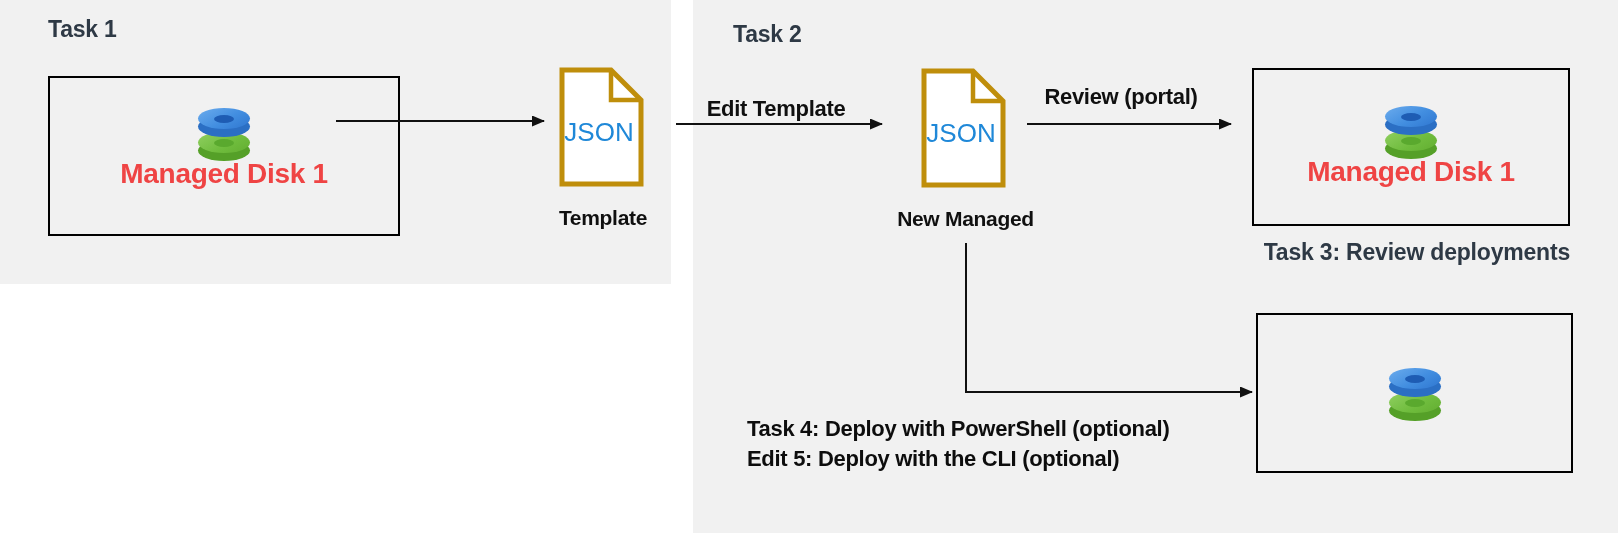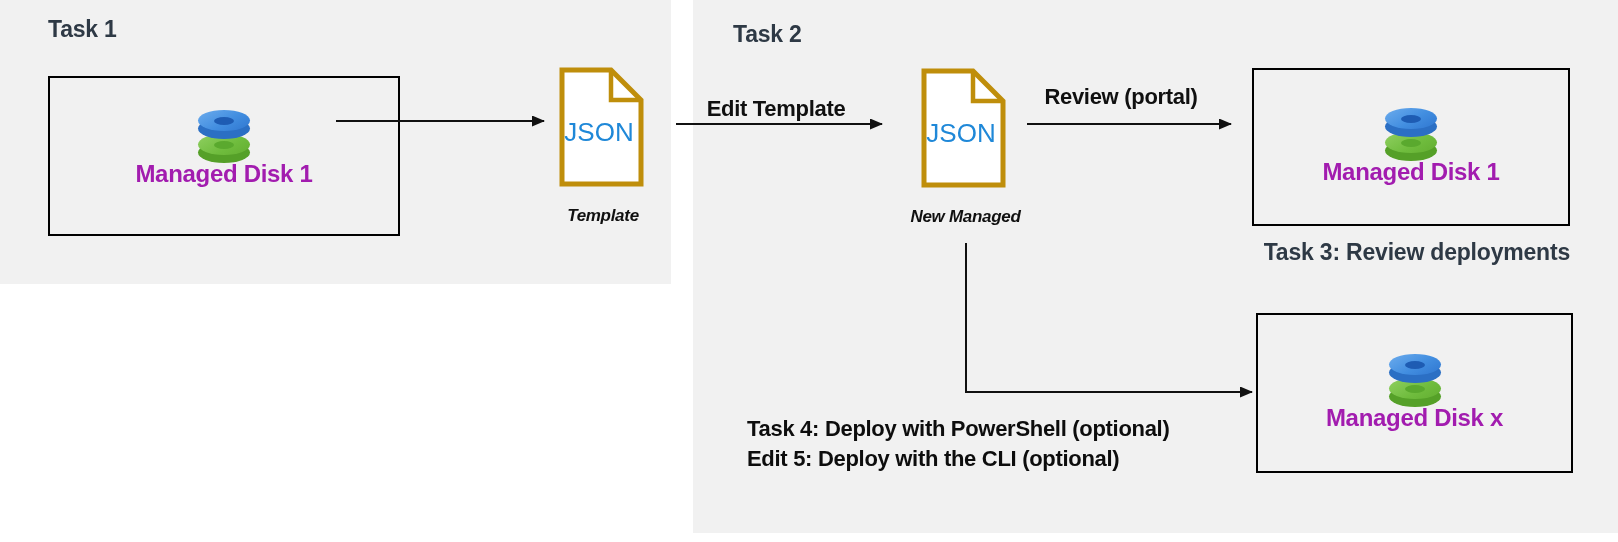--- a/index.html
+++ b/index.html
@@ -14,30 +14,30 @@
 
   .heading{
     position:absolute;font-size:23px;font-weight:bold;color:#2e3945;
     letter-spacing:-0.2px;white-space:nowrap;
   }
   .edge-label{
     position:absolute;font-size:22px;font-weight:bold;color:#101010;
     letter-spacing:-0.3px;text-align:center;white-space:nowrap;
   }
   .doc-label{
-    position:absolute;font-size:17px;font-weight:bold;color:#101010;
-    letter-spacing:-0.3px;text-align:center;white-space:nowrap;font-style:italic;
+    position:absolute;font-size:21px;font-weight:bold;color:#101010;
+    letter-spacing:-0.3px;text-align:center;white-space:nowrap;
   }
 
   .disk-box{
     position:absolute;border:2px solid #000000;box-sizing:border-box;
     display:flex;flex-direction:column;align-items:center;justify-content:center;
   }
   .disk-box .box-label{
-    font-size:24px;font-weight:bold;color:#a21caf;letter-spacing:-0.3px;
+    font-size:28px;font-weight:bold;color:#ef4444;letter-spacing:-0.3px;
     white-space:nowrap;
   }
 
   
   .disk-icon{position:relative;width:52px;height:50px;}
   .disk{position:absolute;left:0;width:52px;height:29px;}
   .disk .rim,.disk .face,.disk .hole{position:absolute;border-radius:50%;}
   .disk .rim{left:0;top:8px;width:52px;height:21px;}
   .disk .face{left:0;top:0;width:52px;height:21px;}
   .disk .hole{left:16px;top:7px;width:20px;height:8px;}
@@ -121,21 +121,20 @@
         <span class="rim"></span>
         <span class="face"></span>
         <span class="hole"></span>
       </div>
     <div class="disk disk-green">
         <span class="rim"></span>
         <span class="face"></span>
         <span class="hole"></span>
       </div>
   </div>
-  <div class="box-label">Managed Disk x</div>
 </div>
 
 <div style="position:absolute;left:747px;top:414px;line-height:30px;font-size:22px;font-weight:bold;color:#0d0d0d;letter-spacing:-0.3px;white-space:nowrap;">
   <div>Task 4: Deploy with PowerShell (optional)</div>
   <div>Edit 5: Deploy with the CLI (optional)</div>
 </div>
 
 <svg class="connector-layer">
   <defs>
     <marker id="ah" markerWidth="13" markerHeight="11" refX="12" refY="5.5" orient="auto" markerUnits="userSpaceOnUse">

